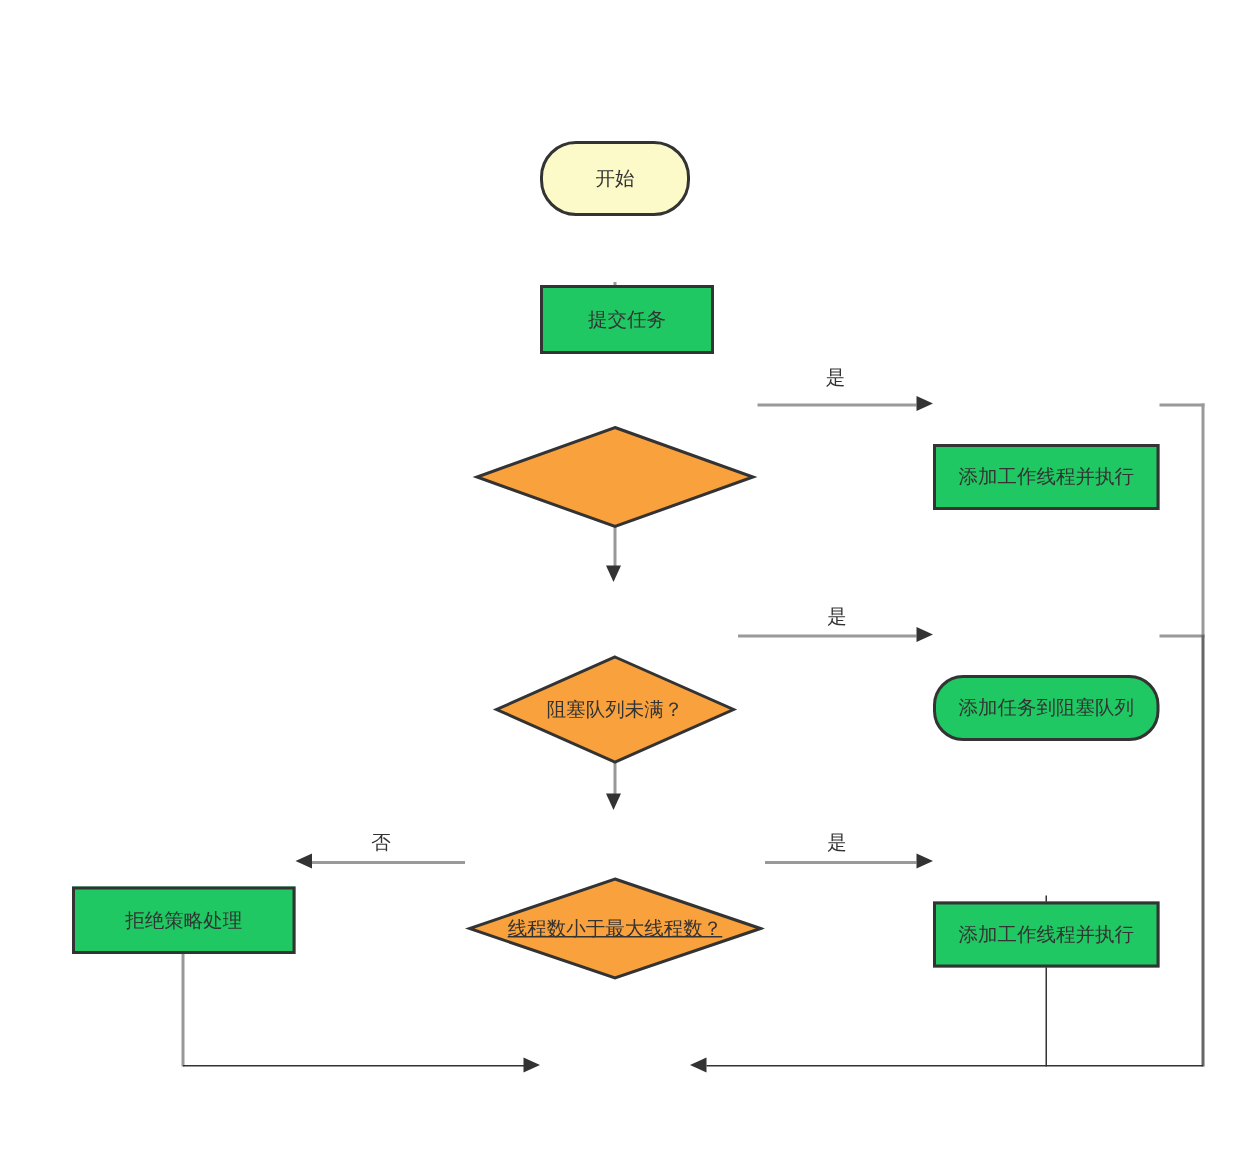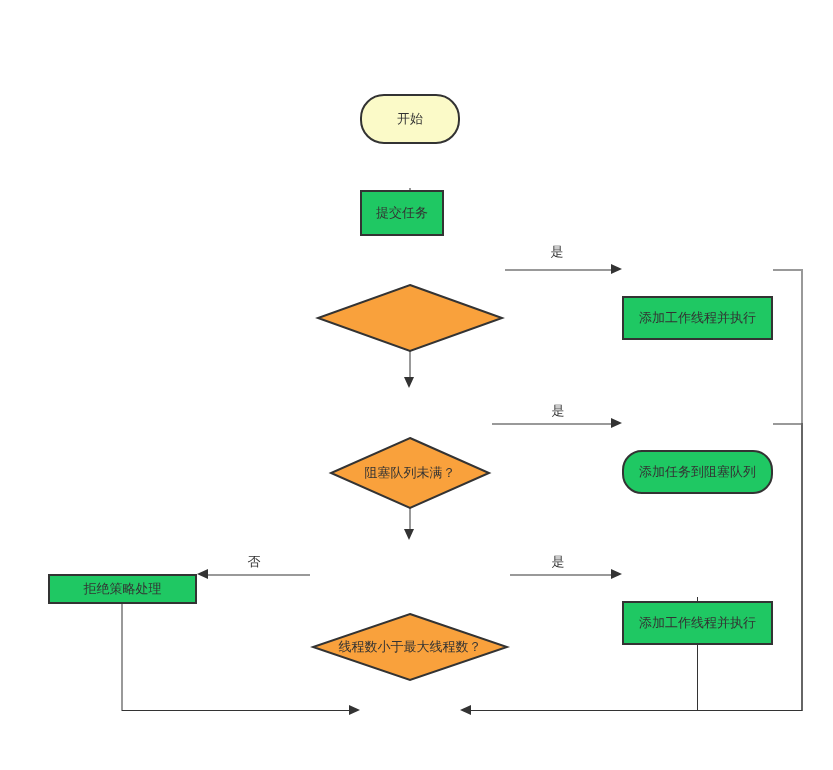--- a/index.html
+++ b/index.html
@@ -16,28 +16,28 @@
     position:absolute;
     display:flex;align-items:center;justify-content:center;
     font-size:13px;color:#333333;box-sizing:border-box;text-align:center;margin-top:48px;
   }
   .terminator{background:#FBFAC8;border:2px solid #333333;border-radius:24px;}
   .process{background:#1FC863;border:2px solid #333333;}
   .decision{background:transparent;}
   .decision svg{position:absolute;left:0;top:0;}
   .decision .dtext{position:relative;z-index:1;}
   #n-start {left:360px;top:46px;width:100px;height:50px;}
-  #n-submit{left:360px;top:142px;width:84px;height:46px;}
+  #n-submit{left:360px;top:142px;width:116px;height:46px;}
   #n-d1    {left:315px;top:235px;width:190px;height:70px;}
   #n-box1  {left:622px;top:248px;width:151px;height:44px;}
   #n-d2    {left:328px;top:388px;width:164px;height:74px;}
   #n-box2  {left:622px;top:402px;width:151px;height:44px;border-radius:20px;}
-  #n-d3    {left:310px;top:564px;width:200px;height:70px;}
+  #n-d3    {left:310px;top:536px;width:200px;height:70px;text-decoration:underline;}
   #n-box3  {left:622px;top:553px;width:151px;height:44px;}
-  #n-reject{left:48px; top:526px;width:149px;height:30px;}
+  #n-reject{left:48px; top:543px;width:149px;height:45px;}
   #n-end   {left:360px;top:685px;width:100px;height:50px;}
   
   .edge{position:absolute;background:#999999;}
   .edge.dark{background:#333333;}
   .edge.mid{background:#666666;}
   #e-start-submit {left:409px;top:96px; width:2px;height:36px;}
   #e-submit-d1    {left:409px;top:188px;width:2px;height:37px;}
   #e-d1-box1      {left:505px;top:269px;width:106px;height:2px;}
   #e-d1-d2        {left:409px;top:305px;width:2px;height:73px;}
   #e-d2-box2      {left:492px;top:423px;width:119px;height:2px;}

